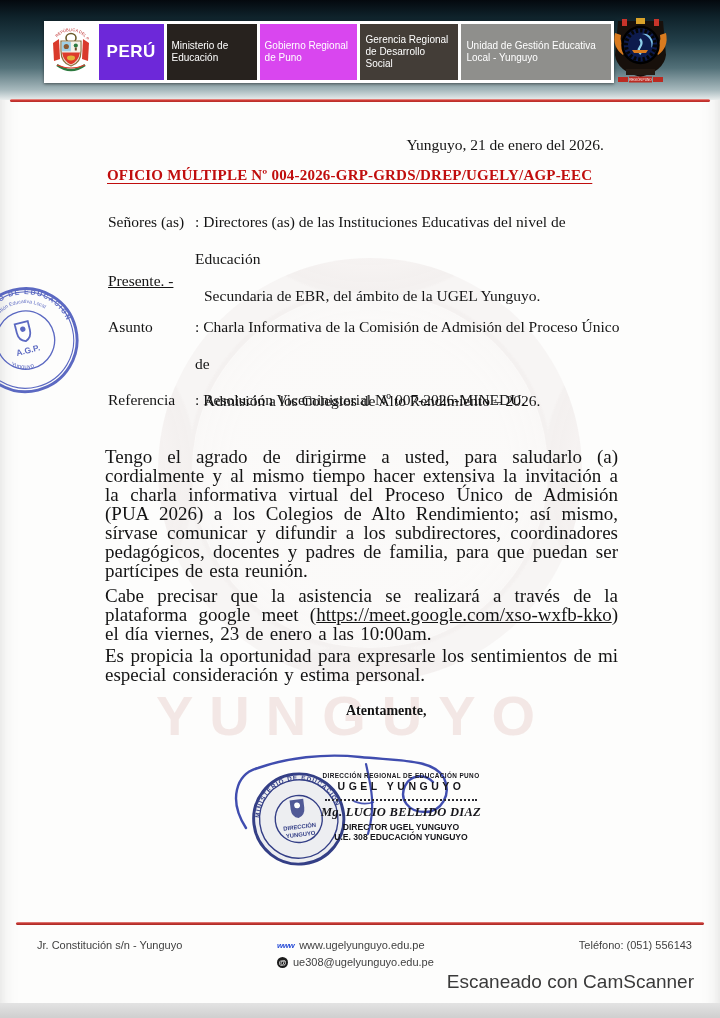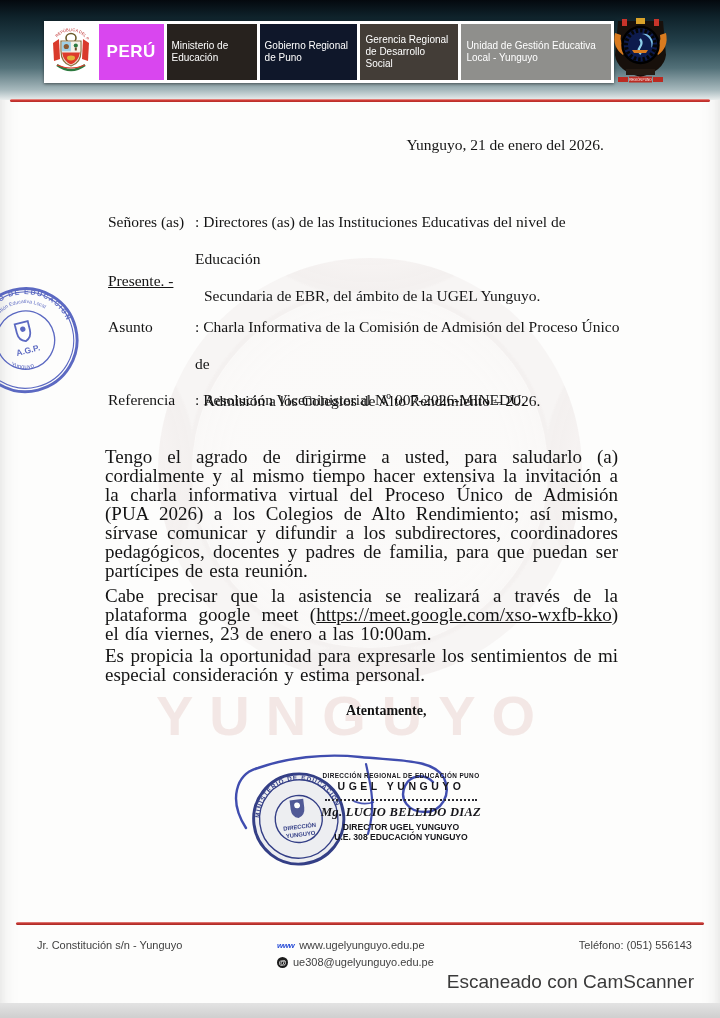--- a/index.html
+++ b/index.html
@@ -25,24 +25,24 @@
   .logo-strip {
     position:absolute; top:21px; left:44px; width:570px; height:62px;
     background:#fff; padding:3px; display:flex; gap:3px; align-items:stretch;
     box-shadow:0 1px 3px rgba(0,0,0,.5);
   }
   .escudo-box { width:50px; background:#fff; display:flex; align-items:center; justify-content:center; }
   .hbox {
     display:flex; align-items:center; padding:2px 5px;
     font-family:"Liberation Sans", sans-serif; color:#fff; font-size:10px; line-height:1.18;
   }
-  .peru-box { width:66px; background:#d946ef; justify-content:center;
+  .peru-box { width:66px; background:#6d28d9; justify-content:center;
     font-size:17px; font-weight:bold; letter-spacing:.5px; }
   .b-min { width:92px; background:#27221e; }
-  .b-gob { width:100px; background:#0f172a; }
+  .b-gob { width:100px; background:#d946ef; }
   .b-ger { width:100px; background:#433d37; }
   .b-uni { width:153px; background:#8f8f8c; }
   .emblem { position:absolute; top:17px; left:612px; }
   
   .date { position:absolute; top:136px; right:116px; font-size:15.5px; }
   .oficio-title {
     position:absolute; top:167px; left:107px;
     color:#c00d0d; font-weight:bold; font-size:15px; letter-spacing:.2px;
     text-decoration:underline; text-underline-offset:3px;
   }
@@ -200,20 +200,21 @@
       <path d="M44,34 h12 v8 q0,7 -6,9 q-6,-2 -6,-9 Z" fill="none" stroke="#4050b8" stroke-width="1.6"></path>
       <circle cx="50" cy="40" r="2.4" fill="#4050b8"></circle>
       <text x="50" y="62" font-size="7.5" font-weight="bold" fill="#4050b8" text-anchor="middle" font-family="Liberation Sans, sans-serif">A.G.P.</text>
       <text font-size="5.5" fill="#4050b8" font-family="Liberation Sans, sans-serif">
         <textPath href="#stArc3" startOffset="18">Yunguyo</textPath>
       </text>
     </svg>
   </div>
 
   <div class="date">Yunguyo, 21 de enero del 2026.</div>
+  <div class="oficio-title">OFICIO MÚLTIPLE Nº 004-2026-GRP-GRDS/DREP/UGELY/AGP-EEC</div>
 
   <div class="lrow row-senores">
     <div class="lab">Señores (as)</div>
     <div class="val">
       <div>: Directores (as) de las Instituciones Educativas del nivel de Educación</div>
       <div class="indent2">Secundaria de EBR, del ámbito de la UGEL Yunguyo.</div>
     </div>
   </div>
 
   <div class="presente">Presente. -</div>

